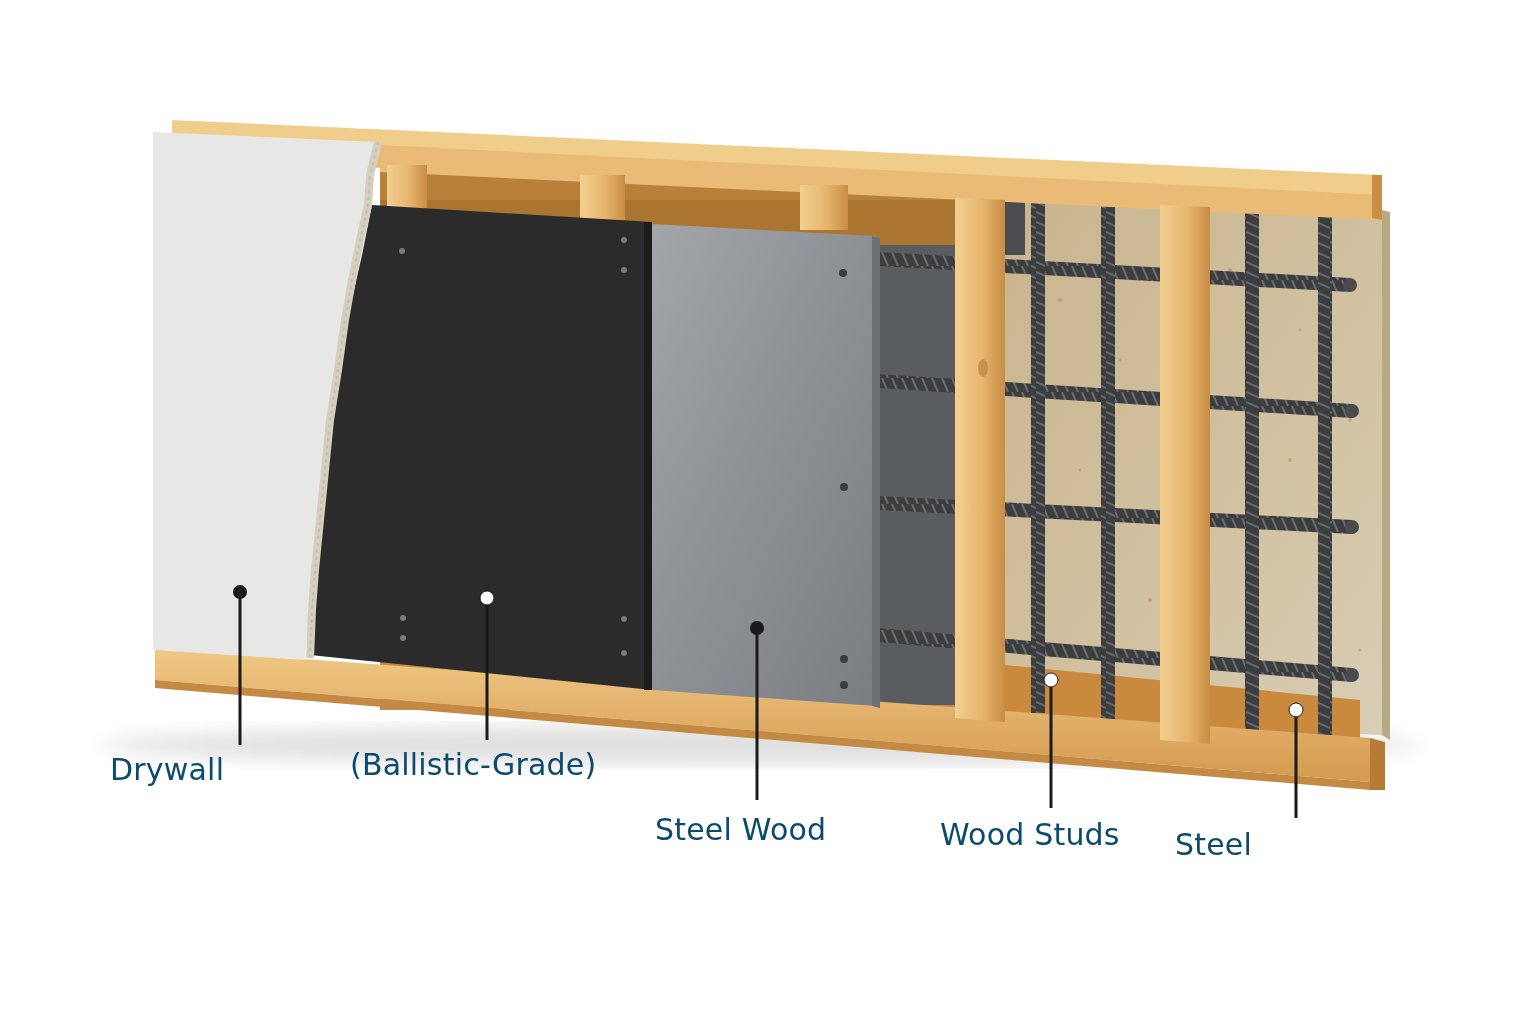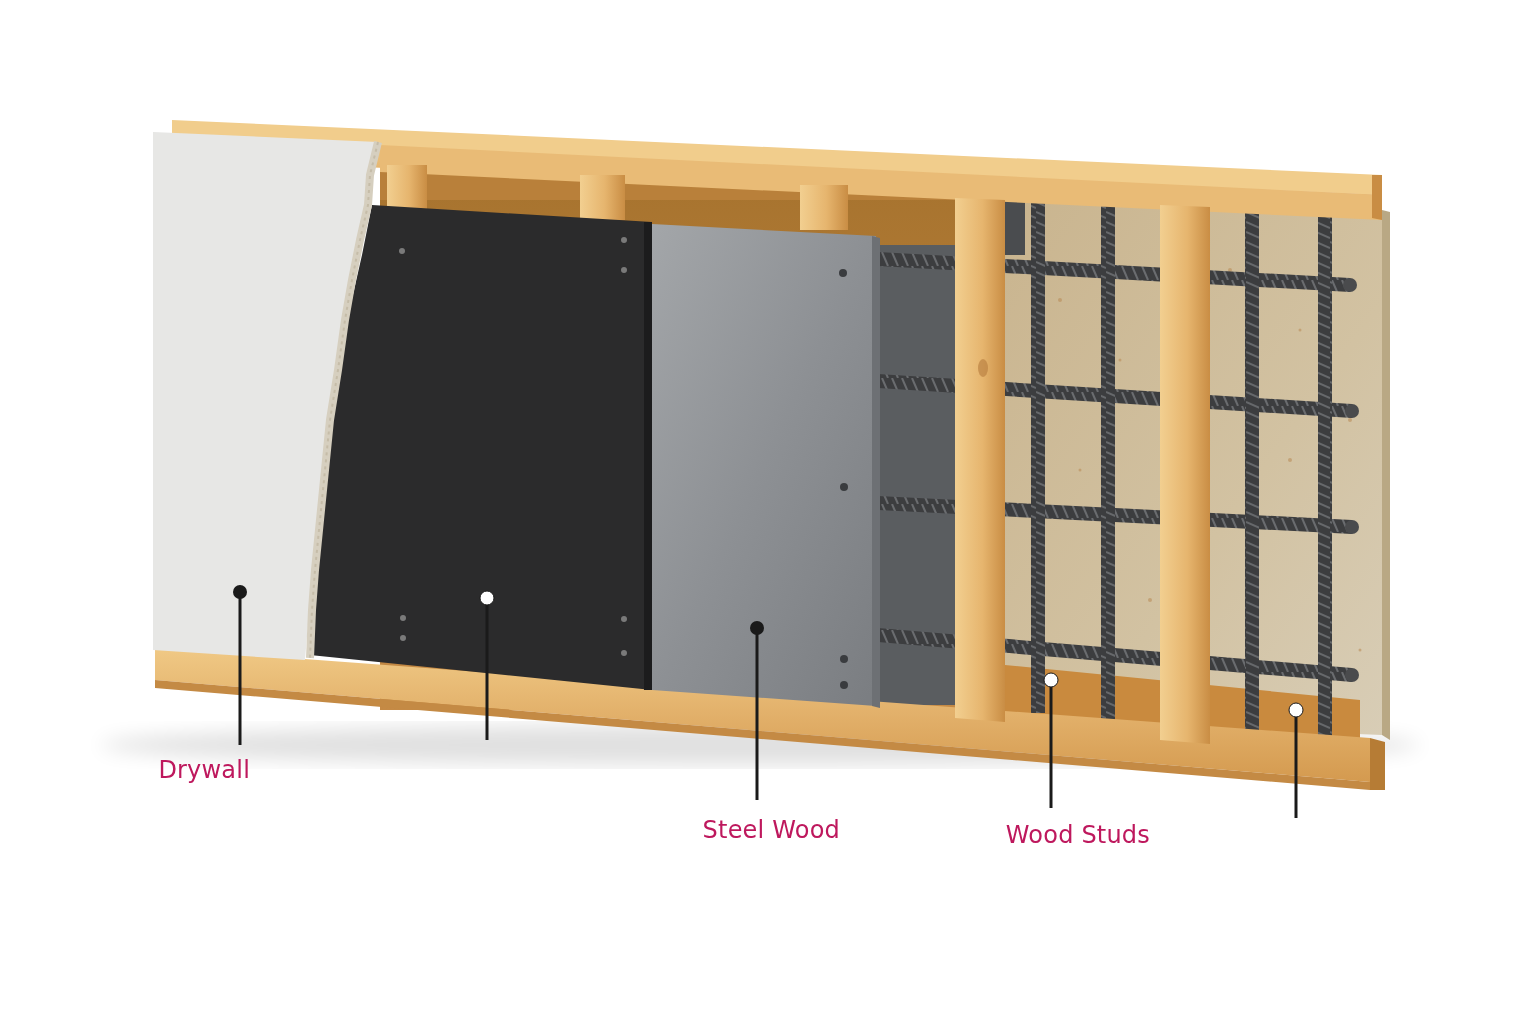--- a/index.html
+++ b/index.html
@@ -1,20 +1,20 @@
 <!DOCTYPE html>
 <html><head>
   <meta charset="utf-8">
   <style>
     html, body { margin: 0; padding: 0; background: #ffffff; }
     body { width: 1536px; height: 1024px; position: relative; overflow: hidden; font-family: "DejaVu Sans", sans-serif; }
     #stage { position: absolute; left: 0; top: 0; width: 1536px; height: 1024px; }
     .label {
-      position: absolute; color: #be185d; font-family: "DejaVu Sans", sans-serif;
-      font-size: 24px; line-height: 40px; white-space: nowrap; text-align: right;
+      position: absolute; color: #0c4a6e; font-family: "DejaVu Sans", sans-serif;
+      font-size: 30px; line-height: 40px; white-space: nowrap; text-align: left;
       letter-spacing: 0.2px;
     }
     .label span { display: block; }
   </style>
 </head>
 <body>
 
 <svg id="stage" viewBox="0 0 1536 1024" xmlns="http://www.w3.org/2000/svg">
   <defs>
     <linearGradient id="woodGrad" x1="0" y1="0" x2="0" y2="1">
@@ -168,21 +168,23 @@
     <circle cx="757" cy="628" r="7" fill="#1a1a1a"></circle>
     <circle cx="1051" cy="680" r="7" fill="#ffffff" stroke="#1a1a1a" stroke-width="1"></circle>
     <circle cx="1296" cy="710" r="7" fill="#ffffff" stroke="#1a1a1a" stroke-width="1"></circle>
   </g>
 </svg>
 
 <div class="label" style="left:110px; top:750px; width:140px;">
   <span>Drywall</span>
 </div>
 <div class="label" style="left:350px; top:745px; width:270px;">
+  <span>(Ballistic-Grade)</span>
 </div>
 <div class="label" style="left:655px; top:810px; width:185px;">
   <span>Steel Wood</span>
 </div>
 <div class="label" style="left:940px; top:815px; width:210px;">
   <span>Wood Studs</span>
 </div>
 <div class="label" style="left:1175px; top:825px; width:245px;">
+  <span>Steel</span>
 </div>
 
 </body></html>

